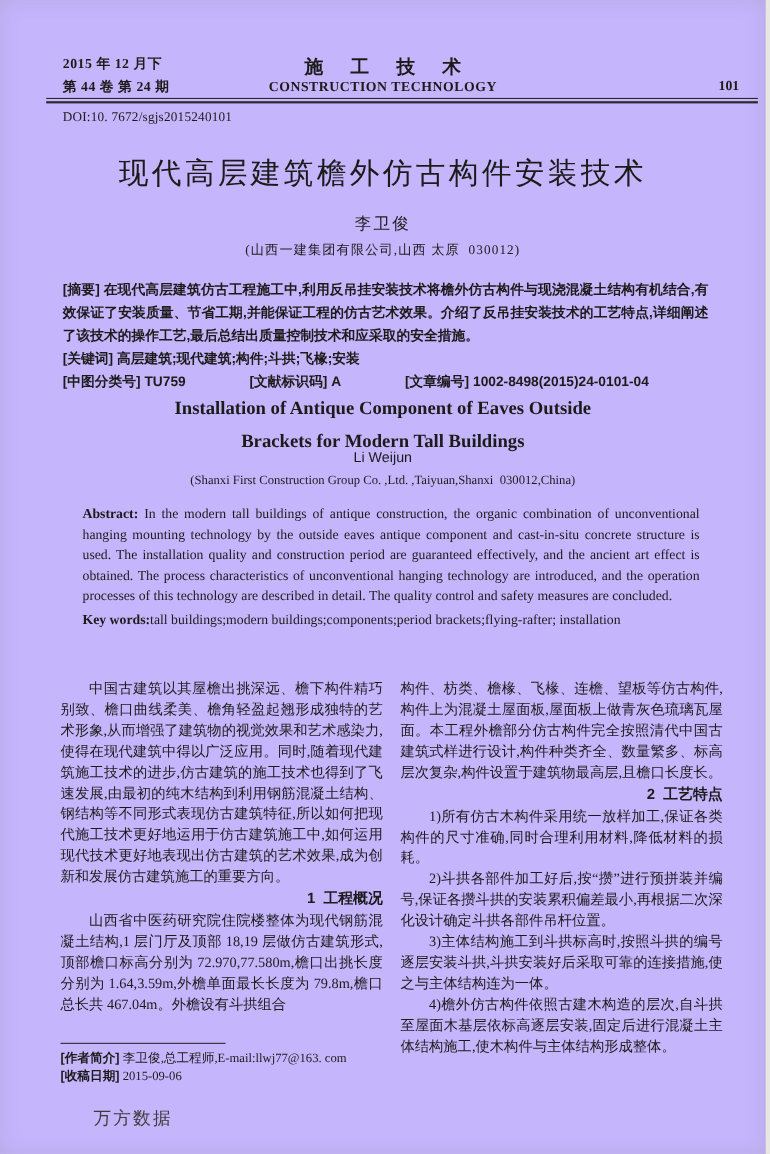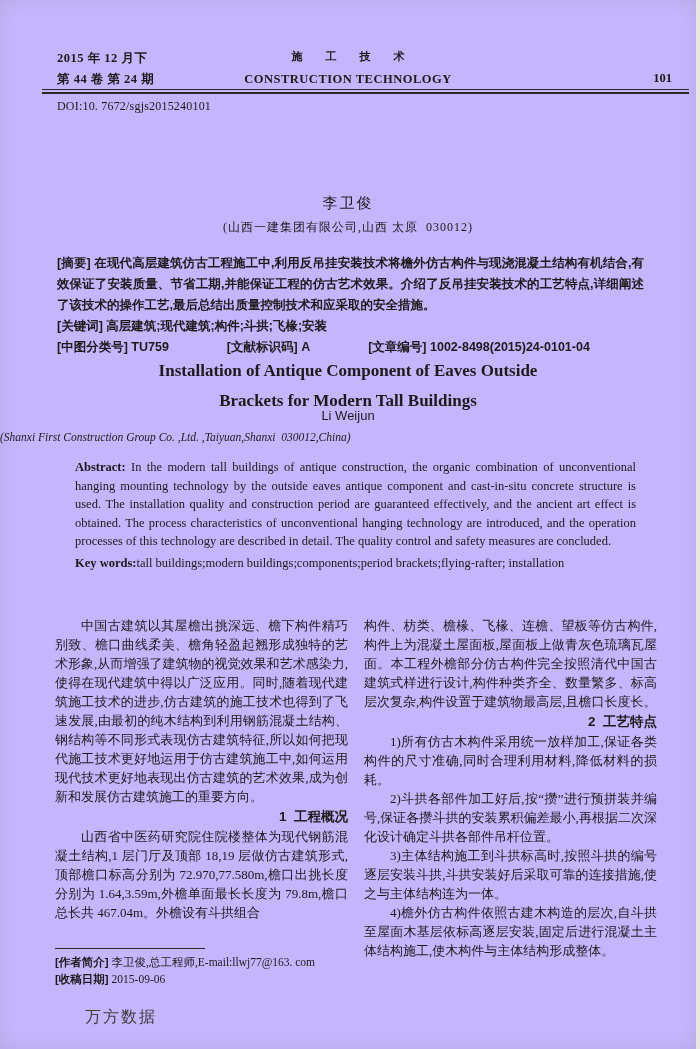--- a/index.html
+++ b/index.html
@@ -10,21 +10,21 @@
     background:#c4b5fd;
     font-family:"Liberation Serif","DejaVu Serif",serif;
     color:#1c1b19;
     overflow:hidden;
     box-shadow:inset 0 0 18px rgba(120,115,105,.18);
   }
   
   .hdr-date   { position:absolute; left:57px; top:50px;  font-size:12.5px; font-weight:600; letter-spacing:.5px; }
   .hdr-issue  { position:absolute; left:57px; top:71px;  font-size:12.5px; font-weight:600; letter-spacing:.5px; }
   .journal-cn { position:absolute; left:0; right:0; top:49px; text-align:center;
-                font-size:11px; font-weight:700; letter-spacing:10px; text-indent:10px;
+                font-size:17px; font-weight:700; letter-spacing:10px; text-indent:10px;
                 font-family:"Liberation Sans","DejaVu Sans",sans-serif; }
   .journal-en { position:absolute; left:0; right:0; top:72px; text-align:center;
                 font-size:12.5px; font-weight:700; letter-spacing:.5px; }
   .page-num   { position:absolute; right:24px; top:71px; font-size:12.5px; font-weight:600; }
   .rule-thin  { position:absolute; left:42px; right:7px; top:89px; border-top:1.3px solid #2a2a28; }
   .rule-thick { position:absolute; left:42px; right:7px; top:92px; border-top:2px solid #2a2a28; }
   .doi        { position:absolute; left:57px; top:99px; font-size:12px; letter-spacing:.2px; }
 
   
   .title-cn { position:absolute; left:0; right:0; top:139px; text-align:center;
@@ -40,22 +40,22 @@
              font-size:12.5px; font-weight:600; line-height:21px; text-align:justify; }
   .cn-meta .lbl { font-weight:700; }
   .cn-class-row { display:flex; gap:58px; text-align:left; }
   .cn-class-row .pair { white-space:nowrap; }
 
   
   .title-en { position:absolute; left:0; right:0; top:356px; text-align:center;
               font-size:17px; font-weight:700; line-height:30px; }
   .author-en { position:absolute; left:0; right:0; top:408px; text-align:center;
                font-size:13px; font-family:"Liberation Sans","DejaVu Sans",sans-serif; }
-  .affil-en  { position:absolute; left:0; right:0; top:431px; 
-               font-size:11.5px; font-style:italic; }
+  .affil-en  { position:absolute; left:0; right:0; top:431px; text-align:center;
+               font-size:11.5px; }
 
   .en-abs { position:absolute; left:75px; right:60px; top:458px;
             font-size:12.5px; line-height:18.6px; text-align:justify; }
   .en-abs .lbl { font-weight:700; font-style:normal; }
   .en-kw  { margin-top:3px; text-align:left; }
 
   
   .cols { position:absolute; left:55px; top:616px; width:602px; display:flex; gap:16px; }
   .col  { width:293px; font-size:13px; line-height:19px; text-align:justify; }
   .col p { text-indent:2em; }
@@ -78,20 +78,21 @@
 
   <div class="hdr-date">2015 年 12 月下</div>
   <div class="hdr-issue">第 44 卷  第 24 期</div>
   <div class="journal-cn">施 工 技 术</div>
   <div class="journal-en">CONSTRUCTION TECHNOLOGY</div>
   <div class="page-num">101</div>
   <div class="rule-thin"></div>
   <div class="rule-thick"></div>
   <div class="doi">DOI:10. 7672/sgjs2015240101</div>
 
+  <div class="title-cn">现代高层建筑檐外仿古构件安装技术</div>
   <div class="author-cn">李卫俊</div>
   <div class="affil-cn">(山西一建集团有限公司,山西 太原&nbsp;&nbsp;030012)</div>
 
   <div class="cn-meta">
     <p><span class="lbl">[摘要]</span><span> 在现代高层建筑仿古工程施工中,利用反吊挂安装技术将檐外仿古构件与现浇混凝土结构有机结合,有效保证了安装质量、节省工期,并能保证工程的仿古艺术效果。介绍了反吊挂安装技术的工艺特点,详细阐述了该技术的操作工艺,最后总结出质量控制技术和应采取的安全措施。</span></p>
     <p><span class="lbl">[关键词]</span><span> 高层建筑;现代建筑;构件;斗拱;飞椽;安装</span></p>
     <div class="cn-class-row">
       <span class="pair"><span class="lbl">[中图分类号]</span> <span>TU759</span></span>
       <span class="pair"><span class="lbl">[文献标识码]</span> <span>A</span></span>
       <span class="pair"><span class="lbl">[文章编号]</span> <span>1002-8498(2015)24-0101-04</span></span>

